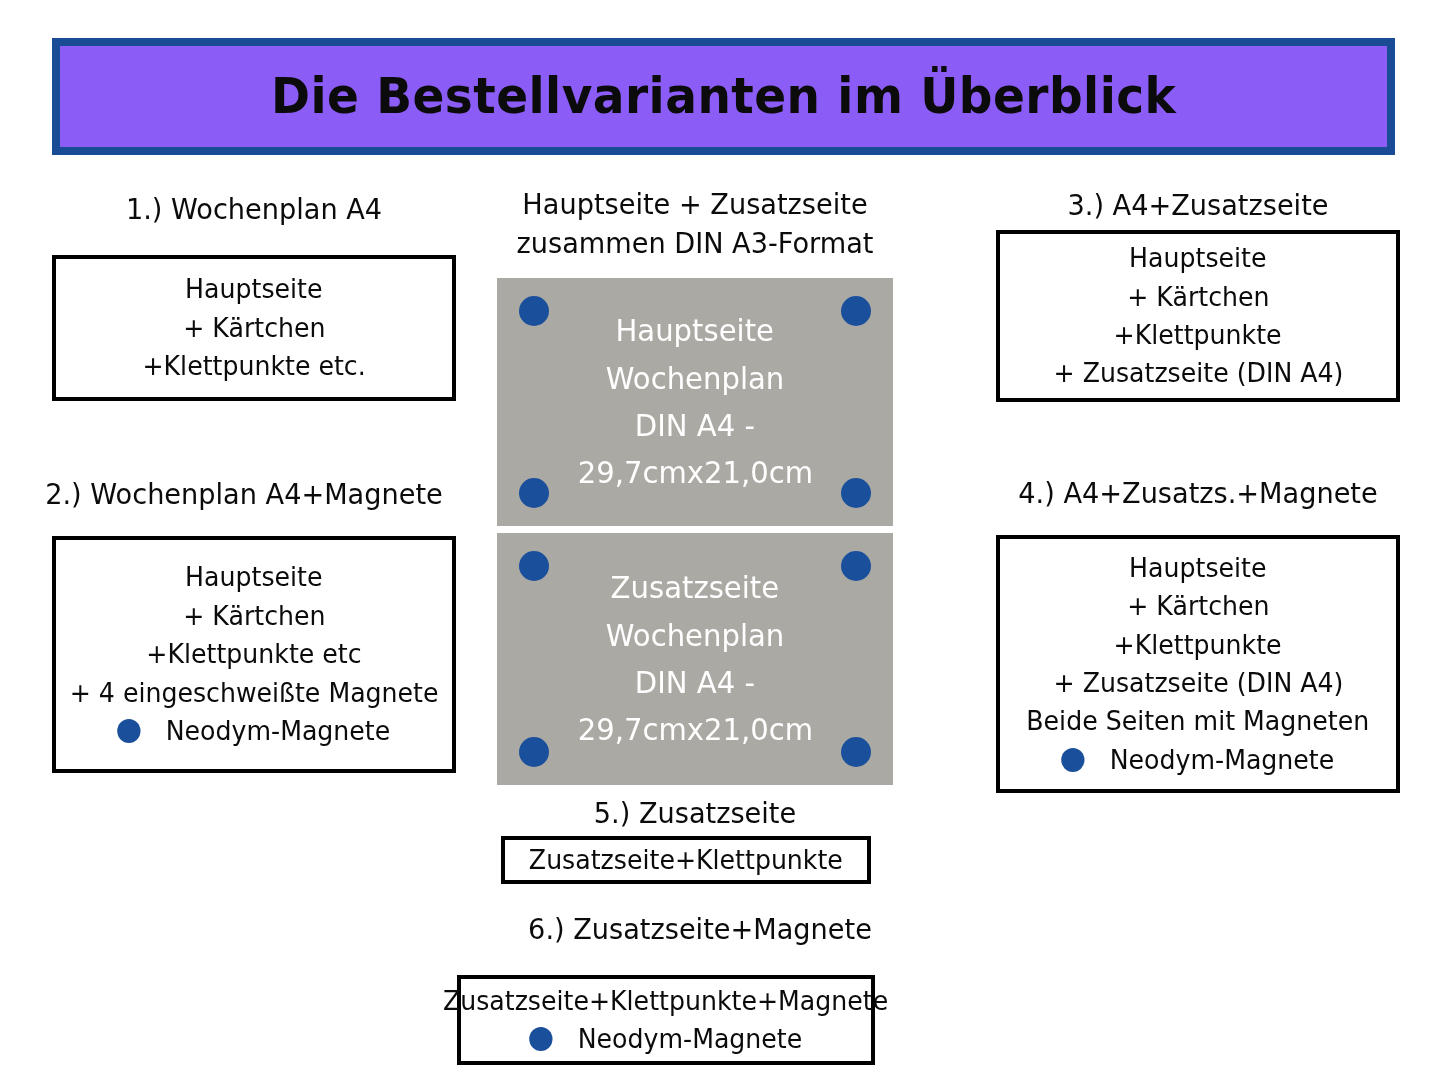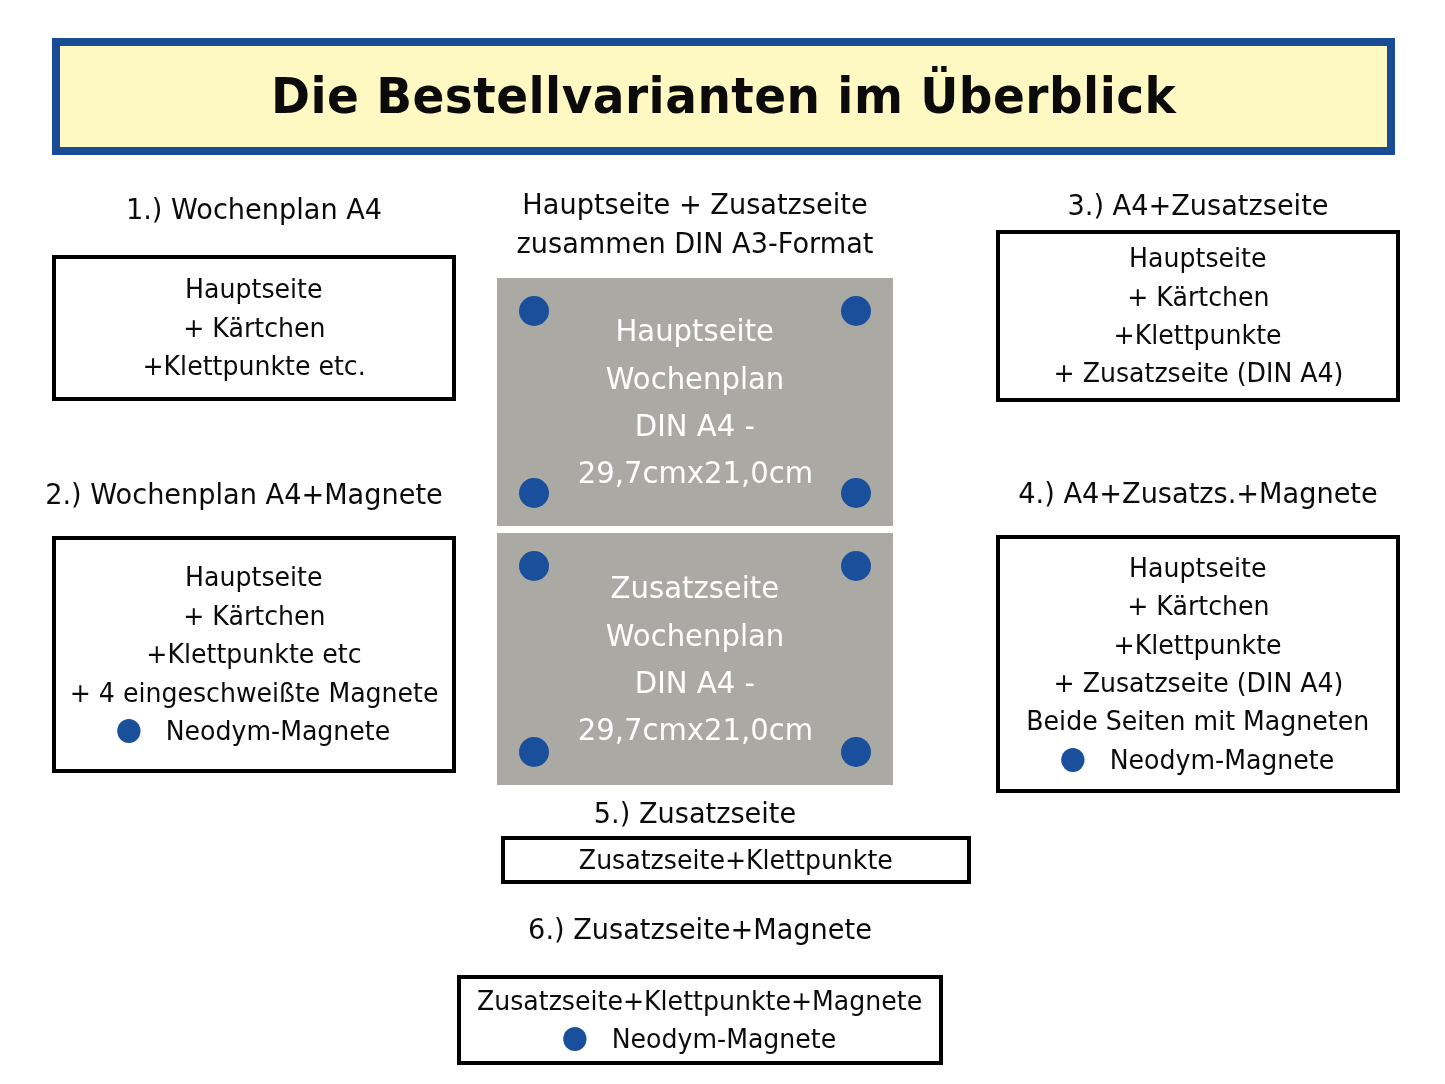--- a/index.html
+++ b/index.html
@@ -27,21 +27,21 @@
   }
 
   
   .title-frame {
     position: absolute;
     left: 52px;
     top: 38px;
     width: 1343px;
     height: 117px;
     border: 8px solid #1A4C96;
-    background: #fef9c3;
+    background: #8b5cf6;
     box-sizing: border-box;
     display: flex;
     align-items: center;
     justify-content: center;
   }
   .title-text {
     font-family: "DejaVu Sans", "Liberation Sans", sans-serif;
     font-size: 50px;
     font-weight: 700;
     letter-spacing: 0.5px;
@@ -158,24 +158,24 @@
   #heading-2 { left: 32px;  top: 479px; width: 424px; }
   #box-2     { left: 52px;  top: 536px; width: 404px; height: 237px; }
 
   #heading-3 { left: 996px; top: 190px; width: 404px; }
   #box-3     { left: 996px; top: 230px; width: 404px; height: 172px; }
 
   #heading-4 { left: 986px; top: 478px; width: 424px; }
   #box-4     { left: 996px; top: 535px; width: 404px; height: 258px; }
 
   #heading-5 { left: 497px; top: 798px; width: 396px; }
-  #box-5     { left: 501px; top: 836px; width: 470px; height: 48px; }
+  #box-5     { left: 501px; top: 836px; width: 370px; height: 48px; }
 
   #heading-6 { left: 457px; top: 914px; width: 486px; }
-  #box-6     { left: 457px; top: 975px; width: 486px; height: 90px; }
+  #box-6     { left: 457px; top: 975px; width: 418px; height: 90px; }
 </style>
 </head>
 <body>
 
 <div class="stage">
 
   <div class="title-frame">
     <div class="title-text">Die Bestellvarianten im Überblick</div>
   </div>
 

